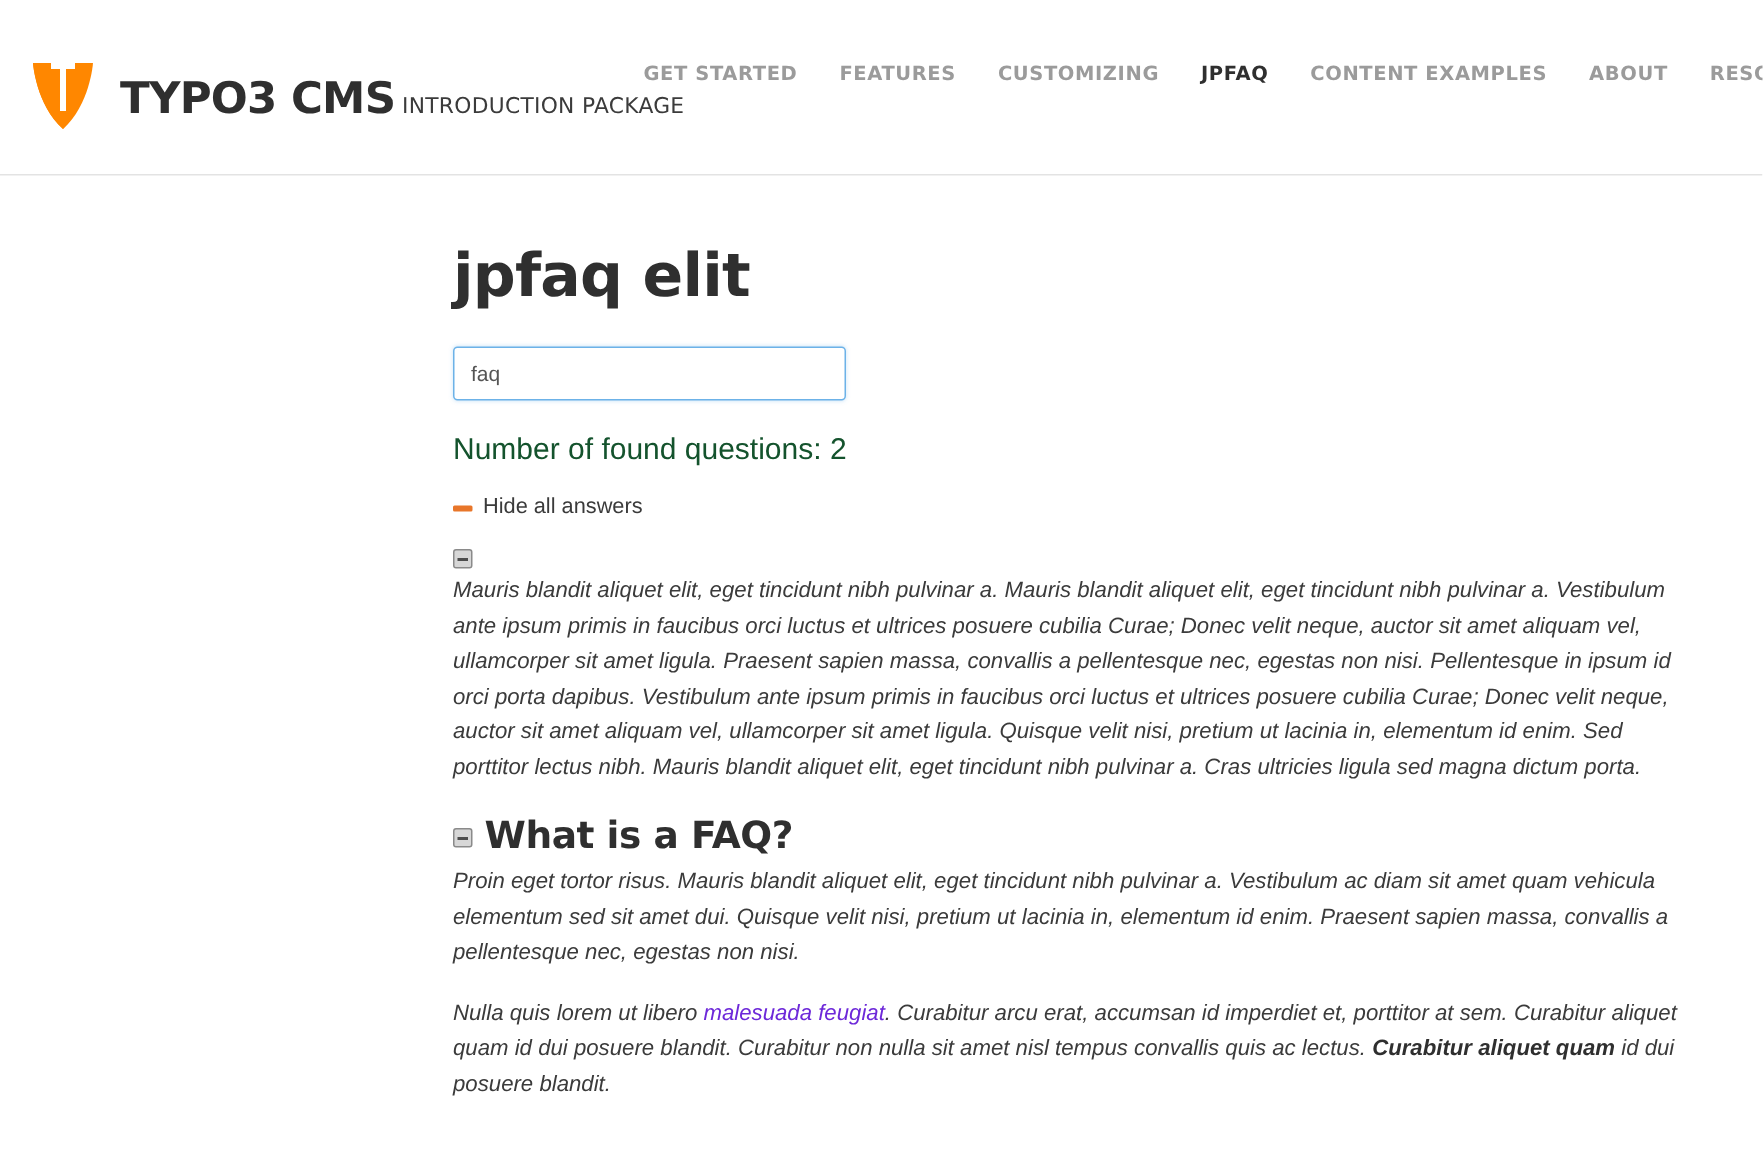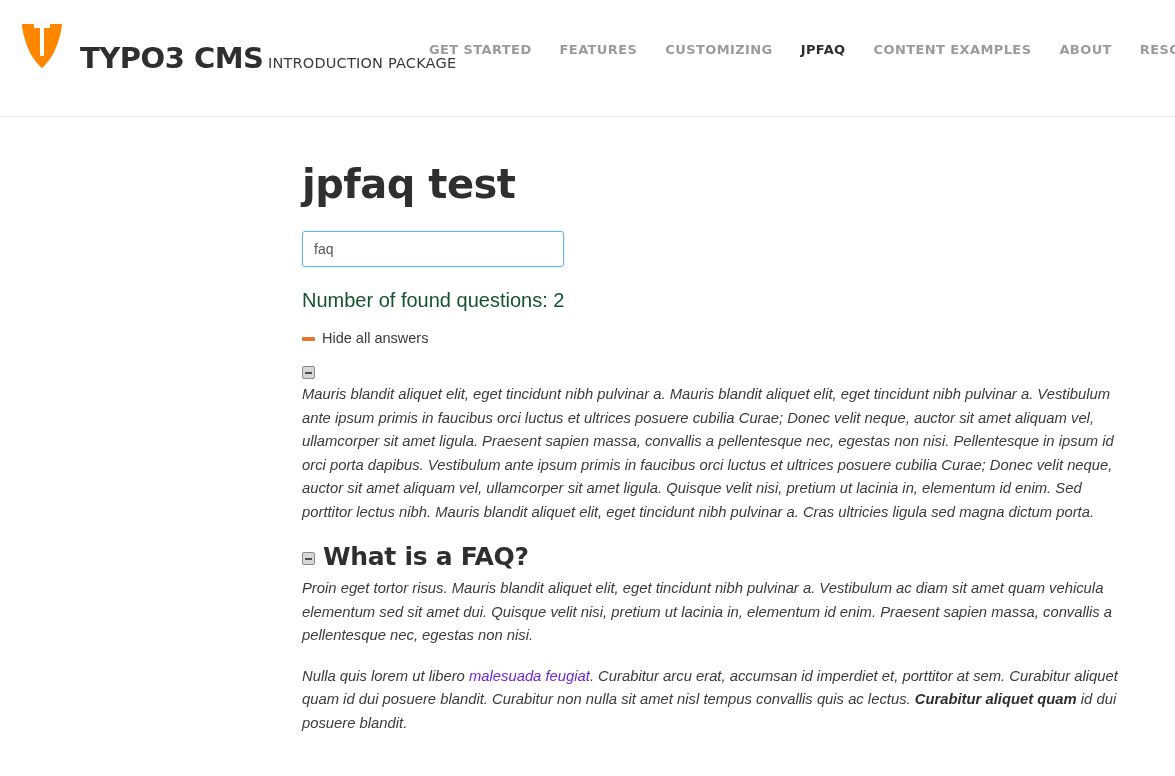--- a/index.html
+++ b/index.html
@@ -16,23 +16,23 @@
   
   .header {
     position: relative;
     height: 117px;
     border-bottom: 1px solid #e3e3e3;
     background: #ffffff;
   }
   .brand {
     position: absolute;
     left: 14px;
-    top: 18px;
-    display: flex;
-    align-items: flex-end;
+    top: 36px;
+    display: flex;
+    align-items: center;
   }
   .logo-mark {
     width: 56px;
     height: 56px;
     margin-right: 10px;
     flex: none;
   }
   .brand-text { padding-top: 2px; }
   .brand-title {
     font-family: "DejaVu Sans", sans-serif;
@@ -201,21 +201,21 @@
     <a href="#" class="active">JPFAQ</a>
     <a href="#">CONTENT EXAMPLES</a>
     <a href="#">ABOUT</a>
     <a href="#">RESOURCES</a>
   </nav>
 
 </div>
 
 <div class="content">
 
-  <h1 class="page-title">jpfaq test</h1>
+  <h1 class="page-title">jpfaq elit</h1>
 
   <input class="search-input" type="text" value="faq" style="">
 
   <div class="found-count">Number of found questions: 2</div>
 
   <div class="toggle-all">
     <span class="minus-icon"></span>
     <span>Hide all answers</span>
   </div>
 

